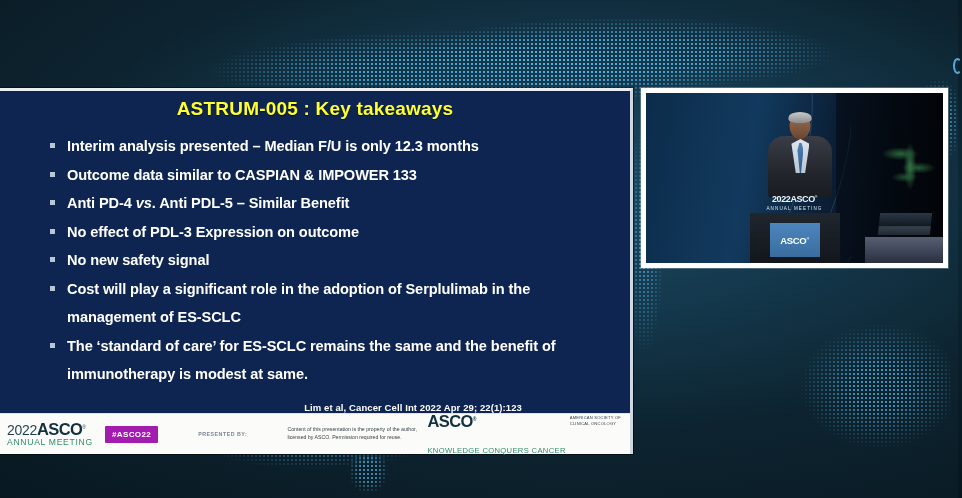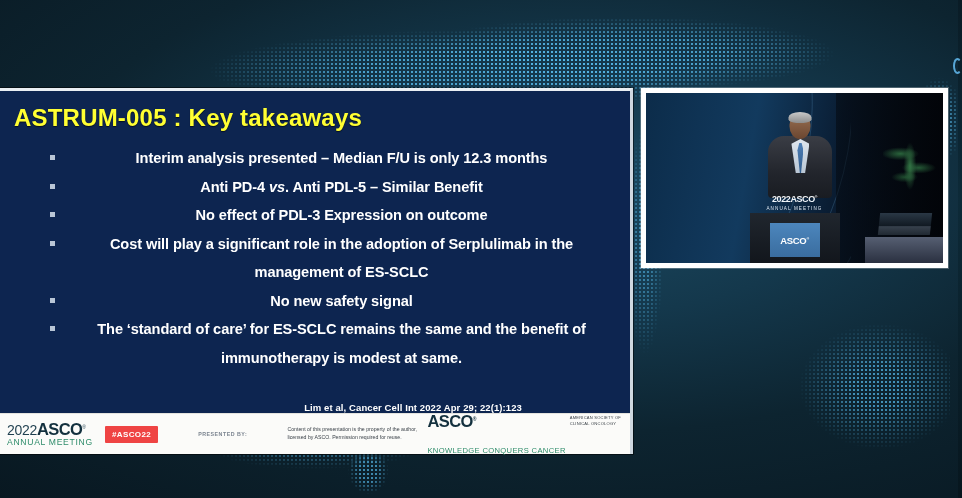--- a/index.html
+++ b/index.html
@@ -65,25 +65,25 @@
   
   #slide {
     position:absolute; left:0px; top:88px; width:633px; height:366px;
     background:#0d2550;
     border-top:3px solid #e9eef3;
     border-right:3px solid #cfd8e0;
     box-shadow:0 0 0 1px rgba(0,0,0,.5);
   }
   #slide-body { position:relative; width:100%; height:322px; padding:0 14px; }
   #slide-title {
-    color:#ffff33; font-weight:bold; font-size:24px; text-align:left;
-    padding-top:13px; letter-spacing:.2px;
+    color:#ffff33; font-weight:bold; font-size:19px; text-align:center;
+    padding-top:7px; letter-spacing:.2px;
     text-shadow:0 1px 1px rgba(0,0,0,.6);
   }
-  ul.bullets { list-style:none; margin:12px 0 0 36px;text-align:center; }
+  ul.bullets { list-style:none; margin:12px 0 0 36px; }
   ul.bullets li {
     position:relative; color:#ffffff; font-weight:bold; font-size:14.6px;
     line-height:28.5px; padding-left:17px; letter-spacing:-.1px;
   }
   ul.bullets li::before {
     content:""; position:absolute; left:0; top:11px;
     width:5px; height:5px; background:#b9c6d6;
   }
   ul.bullets li .it { font-style:italic; }
   #citation {
@@ -96,21 +96,21 @@
     position:absolute; left:0; bottom:0; width:100%; height:41px;
     background:#fbfbf9; display:flex; align-items:center;
     border-top:1px solid #e3e3de;
   }
   .asco-2022 { margin-left:7px; line-height:1; }
   .asco-2022 .l1 { font-size:14px; color:#1f3f4f; letter-spacing:-.3px; }
   .asco-2022 .l1 b { font-size:16.5px; font-weight:bold; color:#13303e; letter-spacing:-.6px; }
   .asco-2022 .l1 sup { font-size:5px; vertical-align:super; }
   .asco-2022 .l2 { font-size:8.6px; color:#2e8c6a; letter-spacing:.7px; margin-top:1px; }
   #hashtag-badge {
-    margin-left:12px; background:#ef4444; color:#fff; font-size:8px;
+    margin-left:12px; background:#a21caf; color:#fff; font-size:8px;
     font-weight:bold; letter-spacing:.4px; padding:4px 7px; border-radius:1px;
   }
   #presenter-block { margin-left:40px; line-height:1.15; }
   #presented-by-label { font-size:5.3px; color:#7b8490; letter-spacing:.5px; font-weight:bold; }
   #presenter-name { font-size:9.3px; color:#1a1a1a; font-weight:bold; margin-top:4px; margin-left:12px; }
   #rights-text {
     margin-left:auto; margin-right:10px; font-size:5.2px; color:#3a4148;
     line-height:1.5; text-align:left; max-width:130px;
   }
   #asco-right-logo { margin-right:9px; display:flex; align-items:flex-start; }
@@ -250,30 +250,33 @@
 
     <div id="slide-body">
 
       <div id="slide-title">ASTRUM-005 : Key takeaways</div>
 
       <ul class="bullets">
         <li>
           <span>Interim analysis presented – Median F/U is only 12.3 months</span>
         </li>
         <li>
+          <span>Outcome data similar to CASPIAN &amp; IMPOWER 133</span>
+        </li>
+        <li>
           <span>Anti PD-4 </span><span class="it">vs</span><span>. Anti PDL-5 – Similar Benefit</span>
         </li>
         <li>
           <span>No effect of PDL-3 Expression on outcome</span>
         </li>
         <li>
+          <span>No new safety signal</span>
+        </li>
+        <li>
           <span>Cost will play a significant role in the adoption of Serplulimab in the management of  ES-SCLC</span>
-        </li>
-        <li>
-          <span>No new safety signal</span>
         </li>
         <li>
           <span>The ‘standard of care’  for ES-SCLC remains the same and the benefit of immunotherapy is modest at same.</span>
         </li>
       </ul>
 
       <div id="citation">Lim et al, Cancer Cell Int 2022 Apr 29; 22(1):123</div>
     </div>
 
     <div id="slide-footer">

